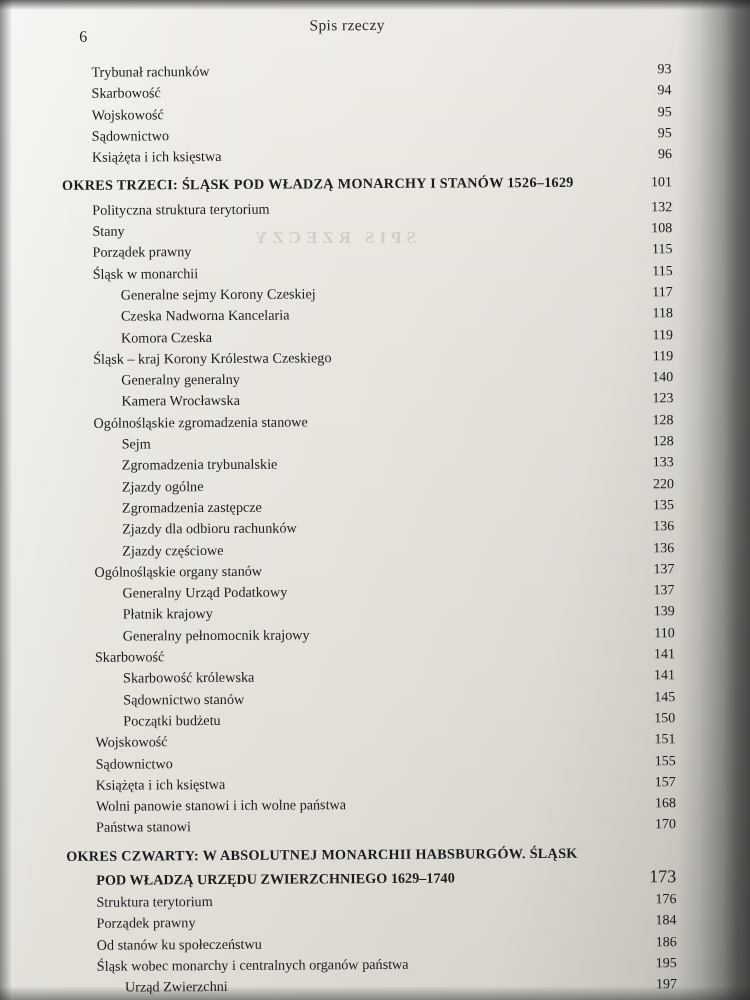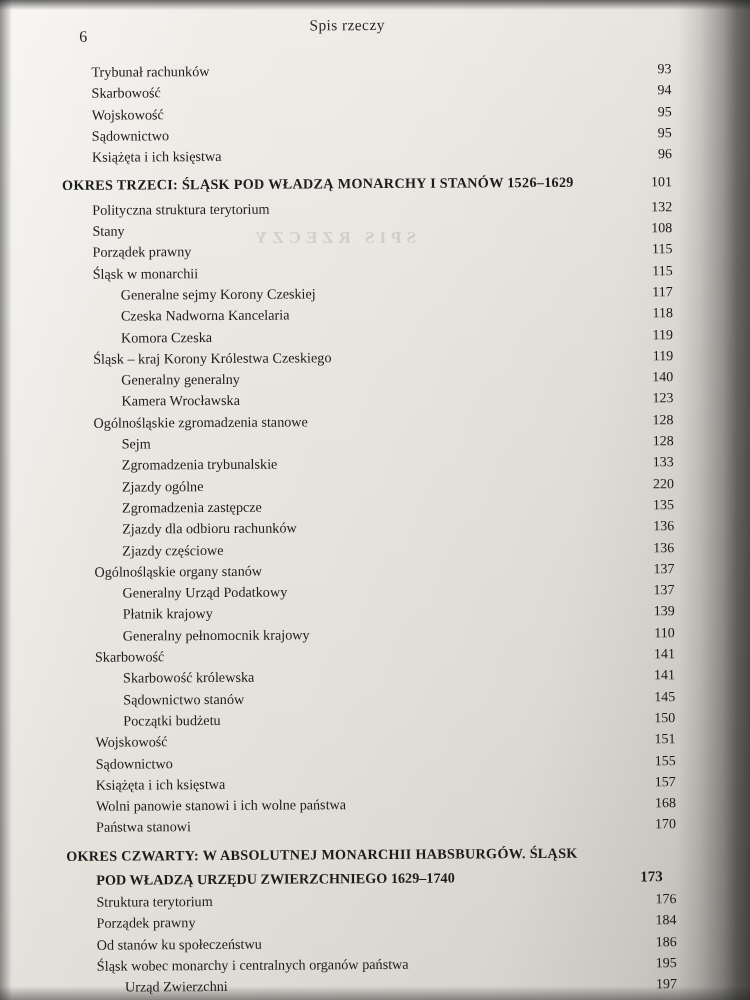--- a/index.html
+++ b/index.html
@@ -353,21 +353,21 @@
           <span class="pageno">170</span>
         </div>
         <div class="row lvl0 section-head">
           <span class="label">OKRES CZWARTY: W ABSOLUTNEJ MONARCHII HABSBURGÓW. ŚLĄSK</span>
           <span style="flex: 1 1 auto;"></span>
           <span class="pageno"></span>
         </div>
         <div class="section-head-cont" style="display: flex;">
           <span style="flex: 0 0 auto;">POD WŁADZĄ URZĘDU ZWIERZCHNIEGO 1629–1740</span>
           <span style="flex: 1 1 auto;"></span>
-          <span class="pageno" style="flex: 0 0 36px; text-align: left; font-size: 15px; font-weight: bold;">173</span>
+          <span class="pageno" style="flex: 0 0 36px; text-align: right; font-size: 18px; font-weight: normal;">173</span>
         </div>
         <div class="row lvl1">
           <span class="label">Struktura terytorium</span>
           <span class="leader"></span>
           <span class="pageno">176</span>
         </div>
         <div class="row lvl1">
           <span class="label">Porządek prawny</span>
           <span class="leader"></span>
           <span class="pageno">184</span>

